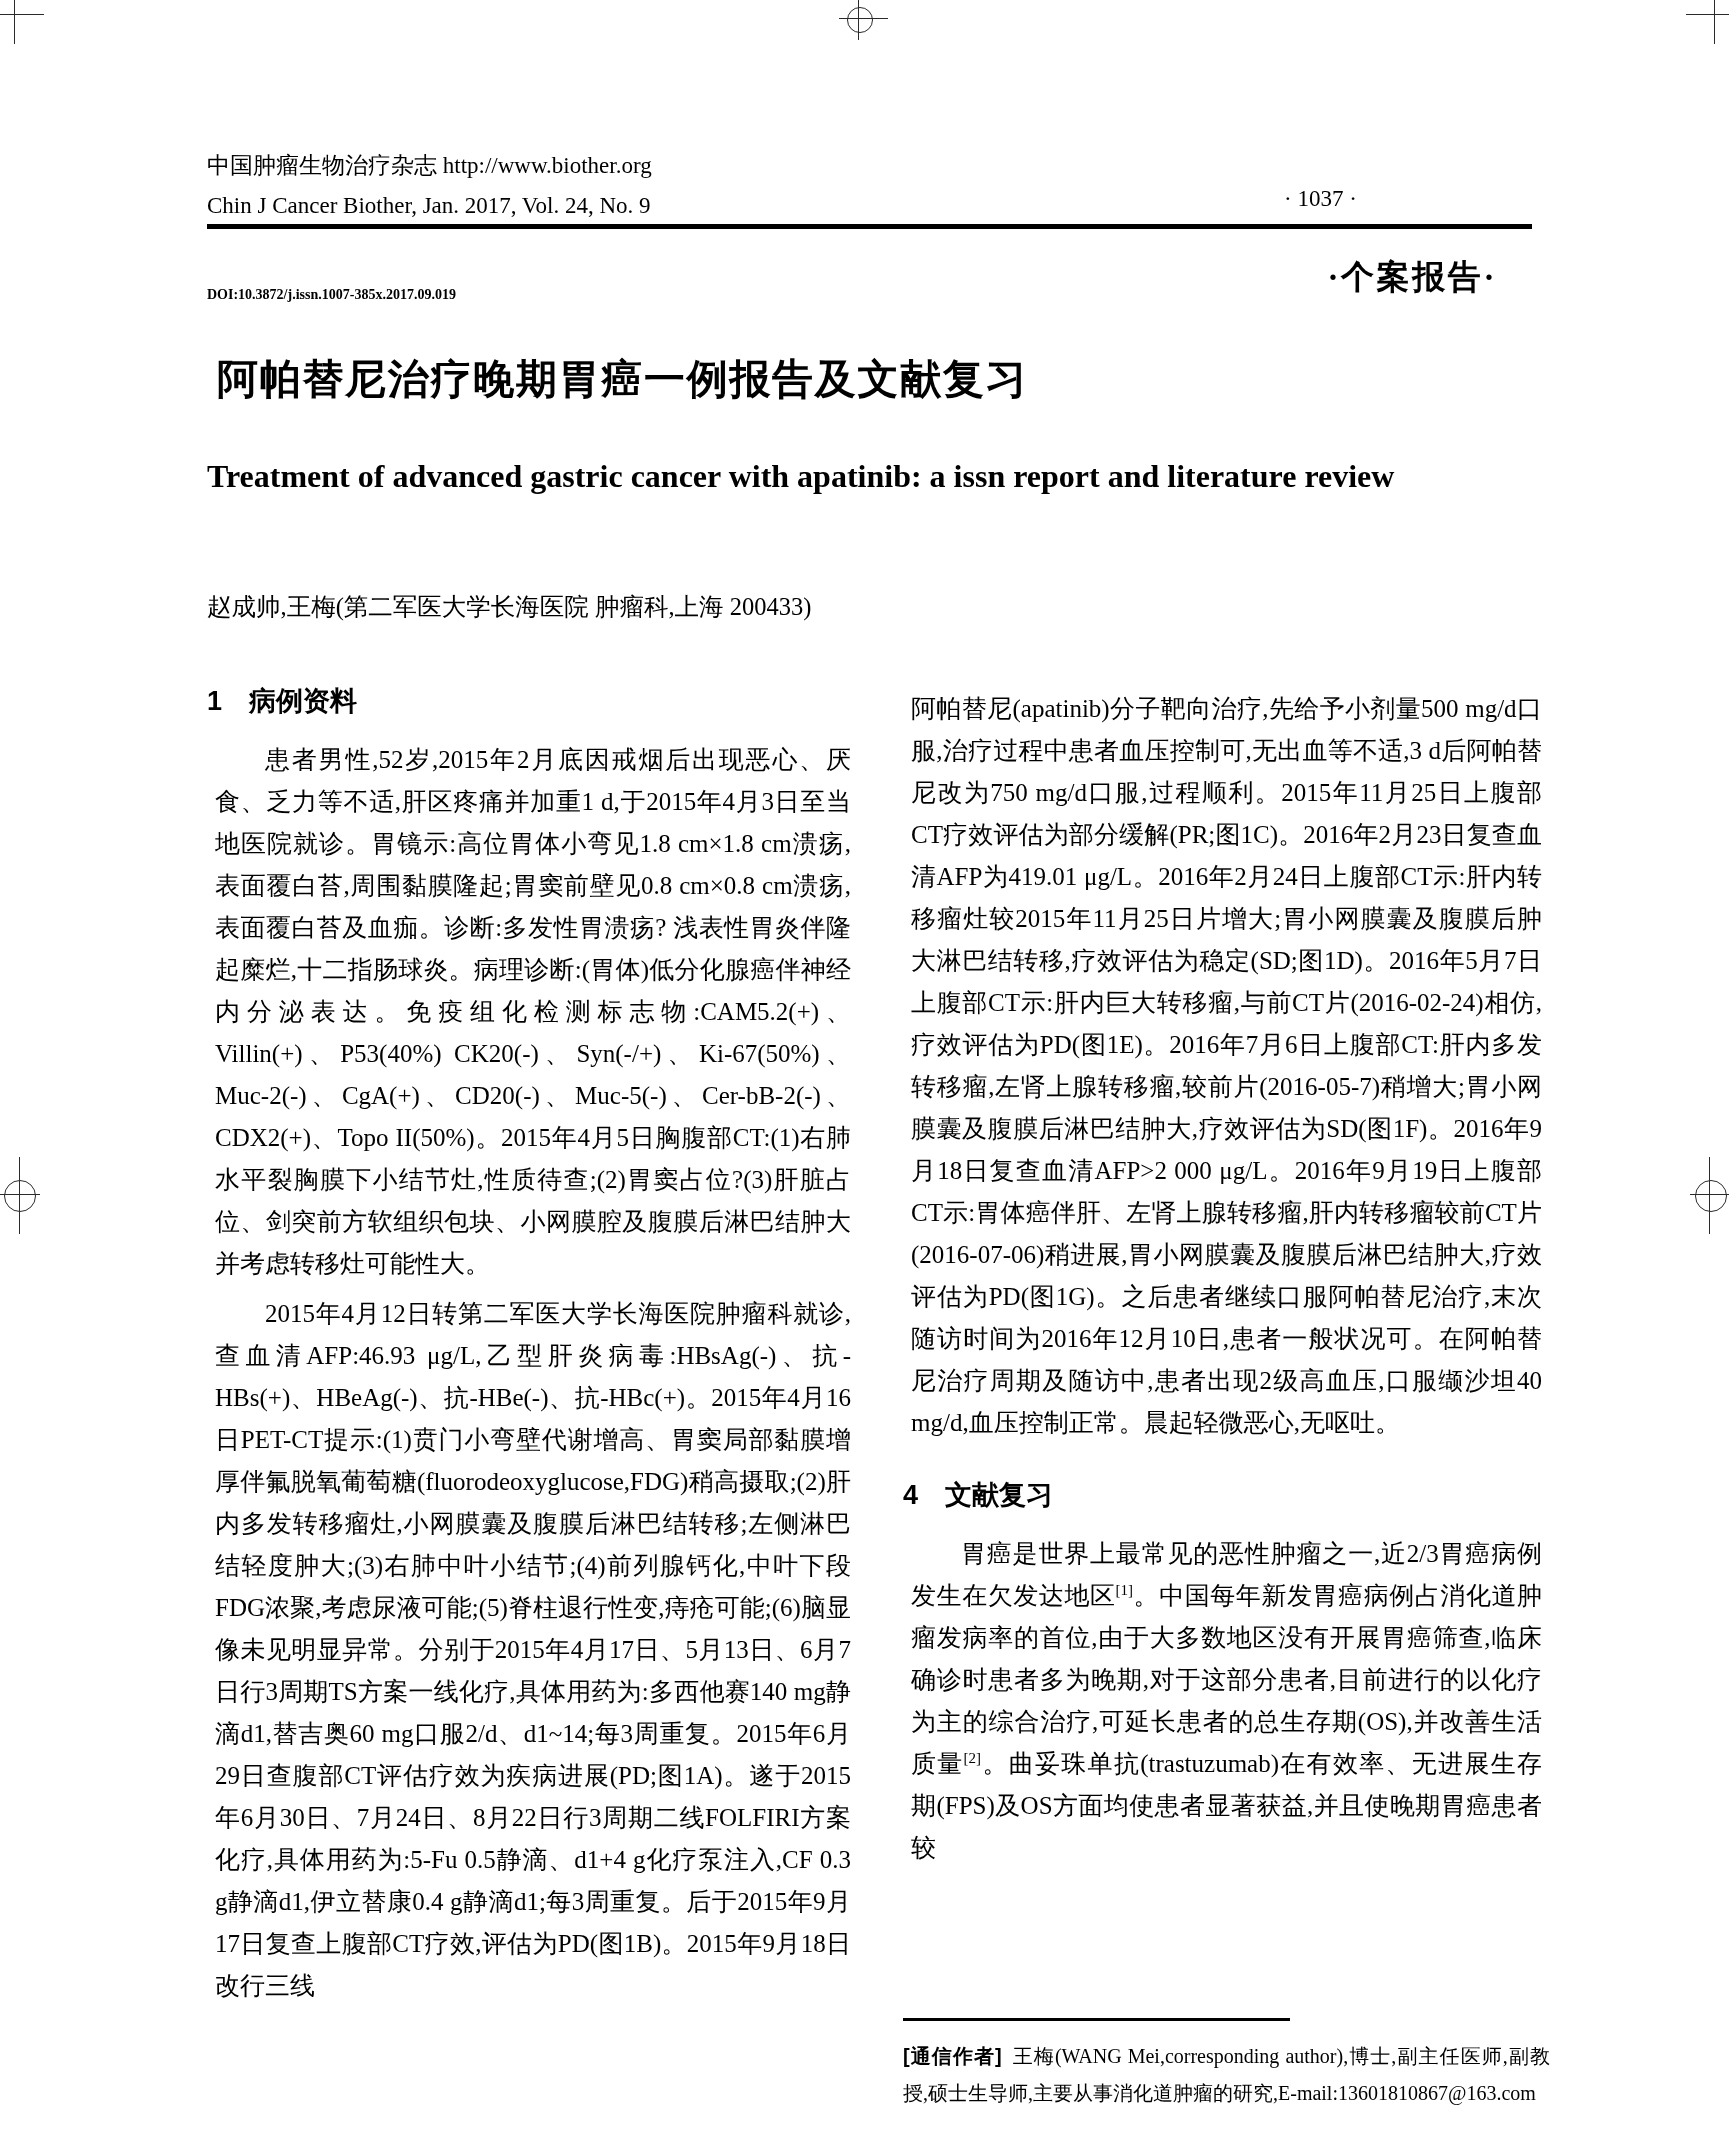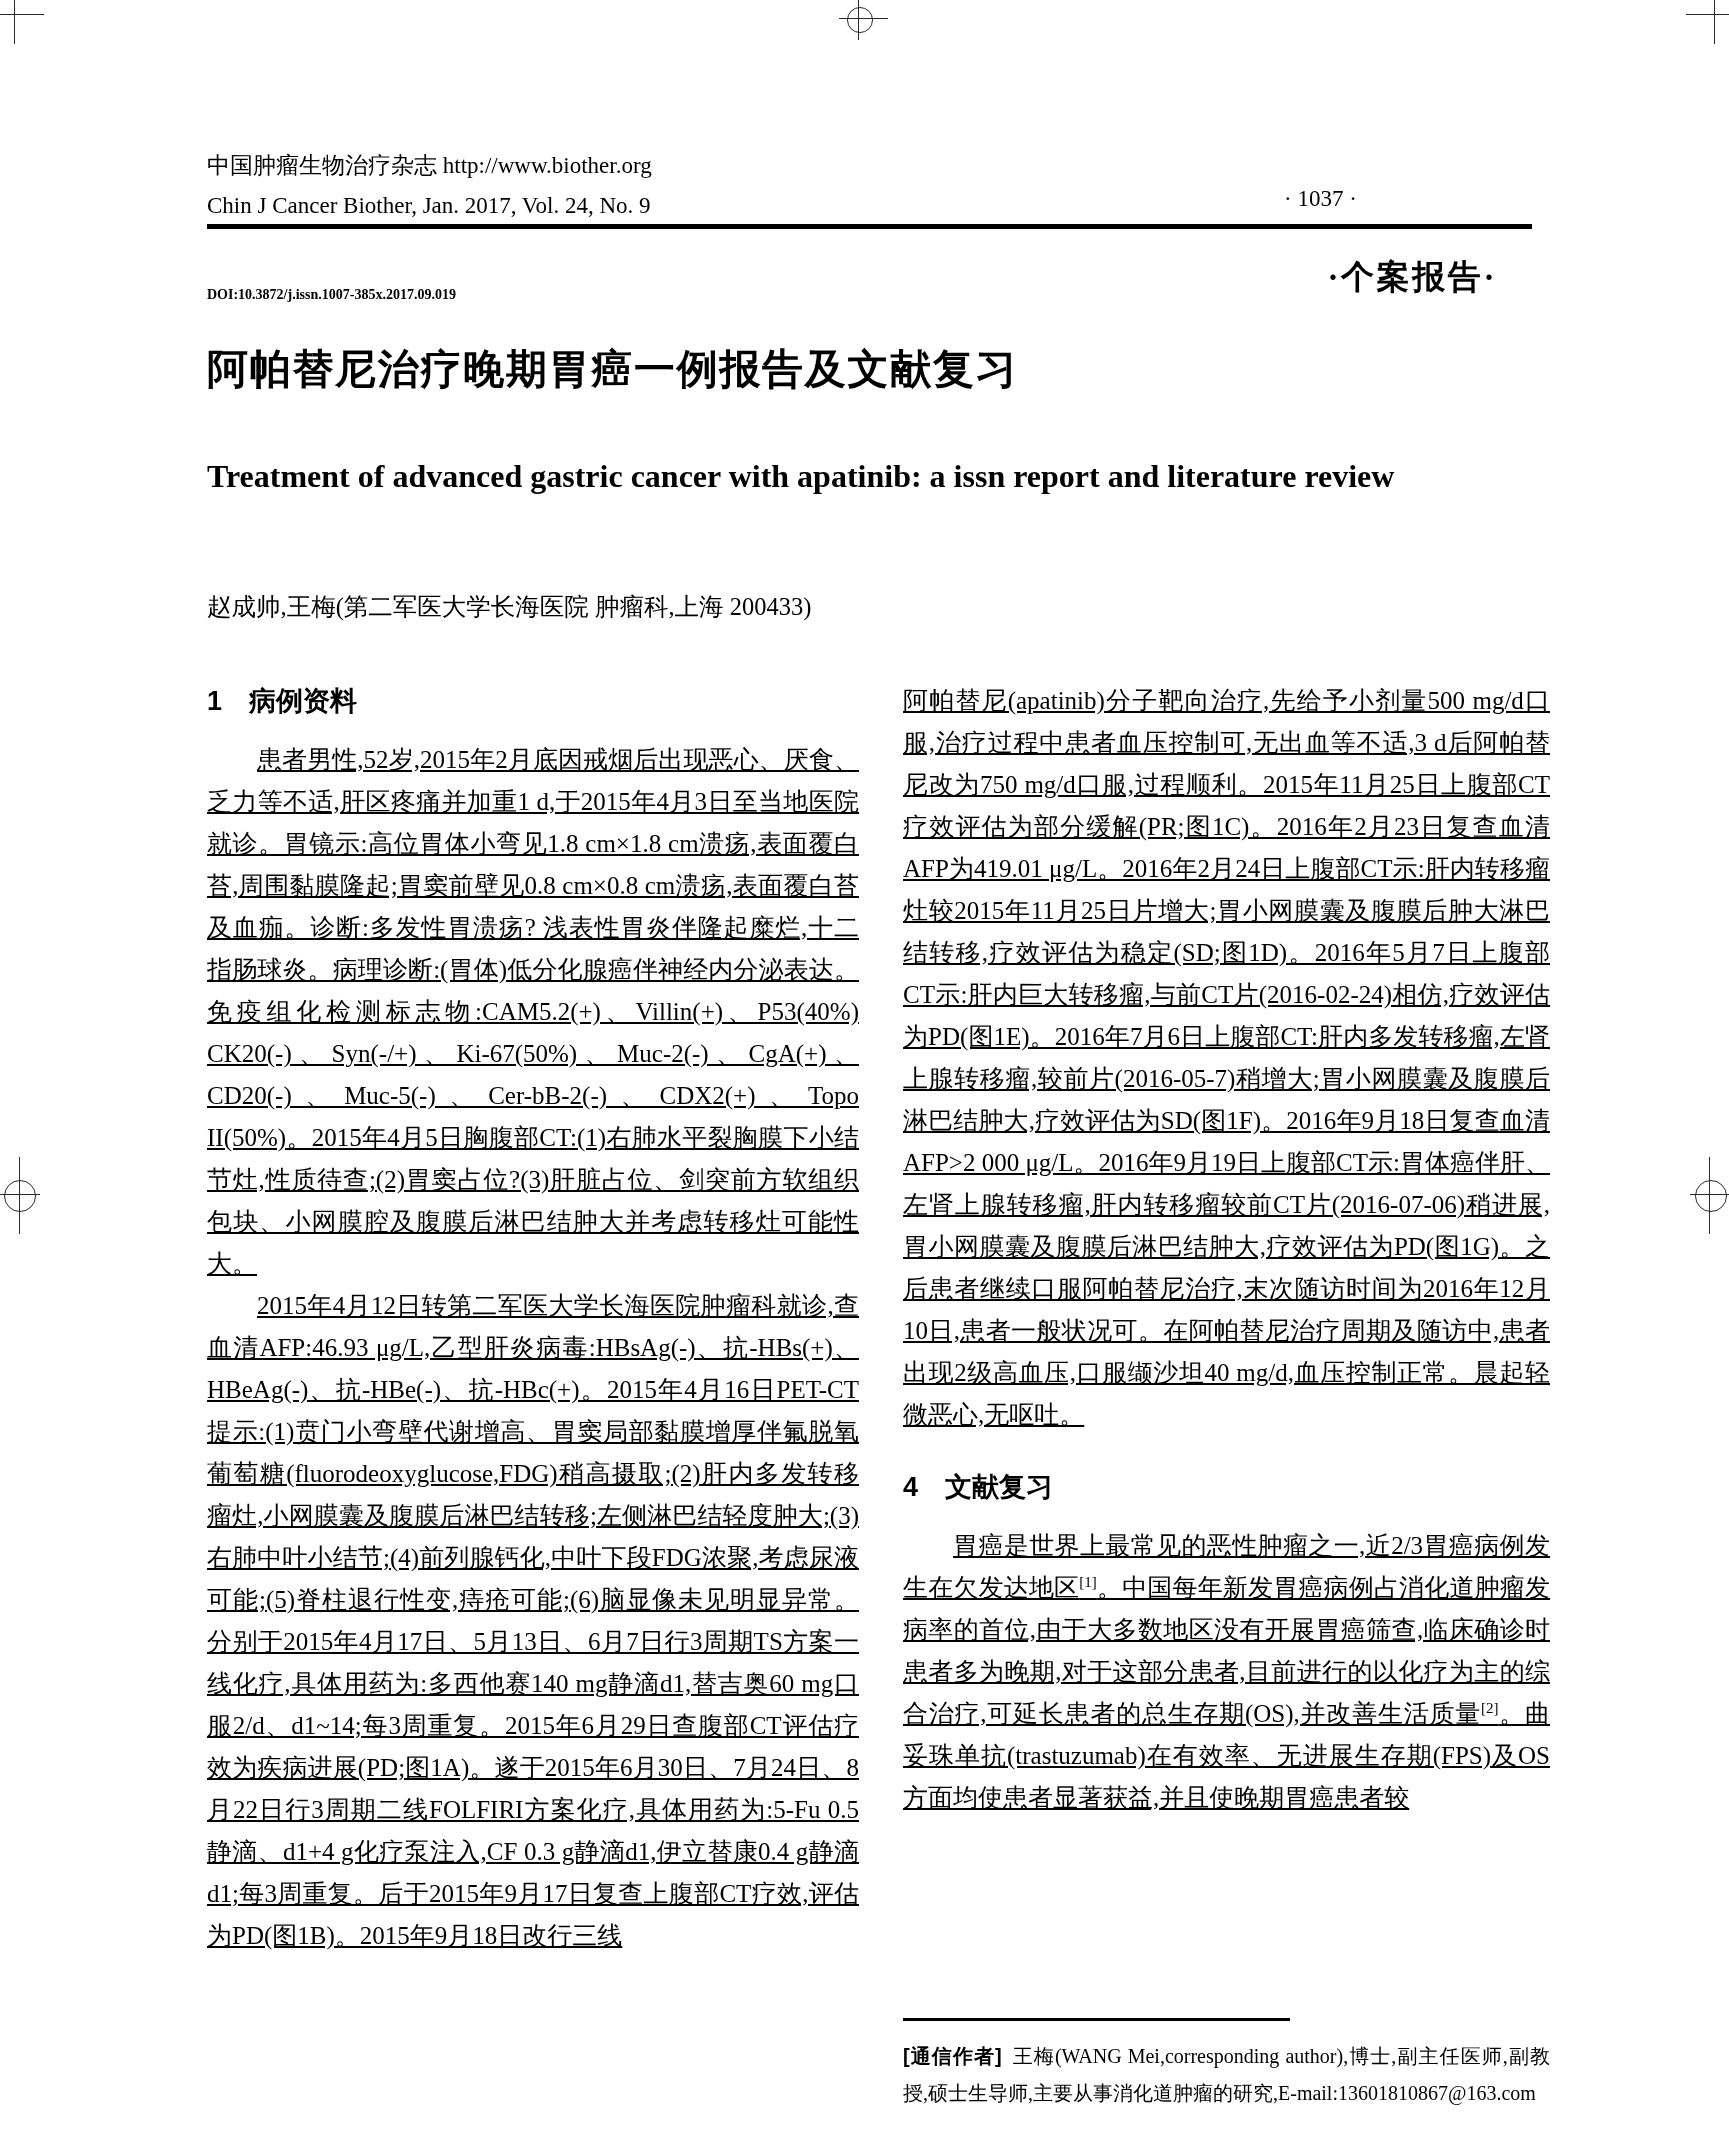--- a/index.html
+++ b/index.html
@@ -22,21 +22,21 @@
   
   .title-zh { position:absolute; left:207px; top:342px; font-size:41px; font-weight:bold;
               letter-spacing:1.7px; font-family:"Liberation Sans","DejaVu Sans",sans-serif; }
   .title-en { position:absolute; left:207px; top:448px; width:1316px; font-size:32px;
               font-weight:bold; line-height:57px; }
   .authors  { position:absolute; left:207px; top:590px; font-size:24.5px; }
   
   .column { position:absolute; top:680px; }
   .column.left  { left:207px;  width:652px; }
   .column.right { left:903px; width:647px; }
-  .para { margin:0; font-size:25px; line-height:42px; text-align:justify; text-indent:2em;text-decoration:underline; }
+  .para { margin:8px; font-size:25px; line-height:42px; text-align:justify; text-indent:2em; }
   .para.noindent { text-indent:0; }
   .para sup { font-size:0.6em; line-height:0; }
   .sec-heading { font-size:27px; line-height:42px; font-weight:bold; margin:30px 0 17px;
                  font-family:"Liberation Sans","DejaVu Sans",sans-serif; }
   .sec-heading:first-child { margin-top:0; }
   
   .footnote { position:absolute; left:903px; top:2018px; width:647px; }
   .footnote-rule { width:387px; height:3.4px; background:#000; margin-bottom:16.3px; }
   .fn-item { font-size:20px; line-height:37px; text-align:justify; }
   .fn-item b { font-family:"Liberation Sans","DejaVu Sans",sans-serif; }
@@ -52,21 +52,21 @@
   <div class="header">
     <div>中国肿瘤生物治疗杂志  http://www.biother.org</div>
     <div>Chin J Cancer Biother, Jan. 2017, Vol. 24, No. 9</div>
   </div>
   <div class="page-num">· 1037 ·</div>
   <div class="header-rule"></div>
 
   <div class="doi">DOI:10.3872/j.issn.1007-385x.2017.09.019</div>
   <div class="category">·个案报告·</div>
 
-  <h1 class="title-zh" style="margin:0;">阿帕替尼治疗晚期胃癌一例报告及文献复习</h1>
+  <h1 class="title-zh" style="margin:10px;">阿帕替尼治疗晚期胃癌一例报告及文献复习</h1>
   <h2 class="title-en" style="margin:0;">Treatment of advanced gastric cancer with apatinib: a issn report and literature review</h2>
   <div class="authors">赵成帅,王梅(第二军医大学长海医院 肿瘤科,上海 200433)</div>
 
   <div class="column left">
       <div class="sec-heading">1 病例资料</div>
       <p class="para">患者男性,52岁,2015年2月底因戒烟后出现恶心、厌食、乏力等不适,肝区疼痛并加重1 d,于2015年4月3日至当地医院就诊。胃镜示:高位胃体小弯见1.8 cm×1.8 cm溃疡,表面覆白苔,周围黏膜隆起;胃窦前壁见0.8 cm×0.8 cm溃疡,表面覆白苔及血痂。诊断:多发性胃溃疡? 浅表性胃炎伴隆起糜烂,十二指肠球炎。病理诊断:(胃体)低分化腺癌伴神经内分泌表达。免疫组化检测标志物:CAM5.2(+)、Villin(+)、P53(40%) CK20(-)、Syn(-/+)、Ki-67(50%)、Muc-2(-)、CgA(+)、CD20(-)、Muc-5(-)、Cer-bB-2(-)、CDX2(+)、Topo II(50%)。2015年4月5日胸腹部CT:(1)右肺水平裂胸膜下小结节灶,性质待查;(2)胃窦占位?(3)肝脏占位、剑突前方软组织包块、小网膜腔及腹膜后淋巴结肿大并考虑转移灶可能性大。</p>
       <p class="para">2015年4月12日转第二军医大学长海医院肿瘤科就诊,查血清AFP:46.93 μg/L,乙型肝炎病毒:HBsAg(-)、抗-HBs(+)、HBeAg(-)、抗-HBe(-)、抗-HBc(+)。2015年4月16日PET-CT提示:(1)贲门小弯壁代谢增高、胃窦局部黏膜增厚伴氟脱氧葡萄糖(fluorodeoxyglucose,FDG)稍高摄取;(2)肝内多发转移瘤灶,小网膜囊及腹膜后淋巴结转移;左侧淋巴结轻度肿大;(3)右肺中叶小结节;(4)前列腺钙化,中叶下段FDG浓聚,考虑尿液可能;(5)脊柱退行性变,痔疮可能;(6)脑显像未见明显异常。分别于2015年4月17日、5月13日、6月7日行3周期TS方案一线化疗,具体用药为:多西他赛140 mg静滴d1,替吉奥60 mg口服2/d、d1~14;每3周重复。2015年6月29日查腹部CT评估疗效为疾病进展(PD;图1A)。遂于2015年6月30日、7月24日、8月22日行3周期二线FOLFIRI方案化疗,具体用药为:5-Fu 0.5静滴、d1+4 g化疗泵注入,CF 0.3 g静滴d1,伊立替康0.4 g静滴d1;每3周重复。后于2015年9月17日复查上腹部CT疗效,评估为PD(图1B)。2015年9月18日改行三线</p>
     </div>
   <div class="column right">
       <p class="para noindent">阿帕替尼(apatinib)分子靶向治疗,先给予小剂量500 mg/d口服,治疗过程中患者血压控制可,无出血等不适,3 d后阿帕替尼改为750 mg/d口服,过程顺利。2015年11月25日上腹部CT疗效评估为部分缓解(PR;图1C)。2016年2月23日复查血清AFP为419.01 μg/L。2016年2月24日上腹部CT示:肝内转移瘤灶较2015年11月25日片增大;胃小网膜囊及腹膜后肿大淋巴结转移,疗效评估为稳定(SD;图1D)。2016年5月7日上腹部CT示:肝内巨大转移瘤,与前CT片(2016-02-24)相仿,疗效评估为PD(图1E)。2016年7月6日上腹部CT:肝内多发转移瘤,左肾上腺转移瘤,较前片(2016-05-7)稍增大;胃小网膜囊及腹膜后淋巴结肿大,疗效评估为SD(图1F)。2016年9月18日复查血清AFP&gt;2 000 μg/L。2016年9月19日上腹部CT示:胃体癌伴肝、左肾上腺转移瘤,肝内转移瘤较前CT片(2016-07-06)稍进展,胃小网膜囊及腹膜后淋巴结肿大,疗效评估为PD(图1G)。之后患者继续口服阿帕替尼治疗,末次随访时间为2016年12月10日,患者一般状况可。在阿帕替尼治疗周期及随访中,患者出现2级高血压,口服缬沙坦40 mg/d,血压控制正常。晨起轻微恶心,无呕吐。</p>

